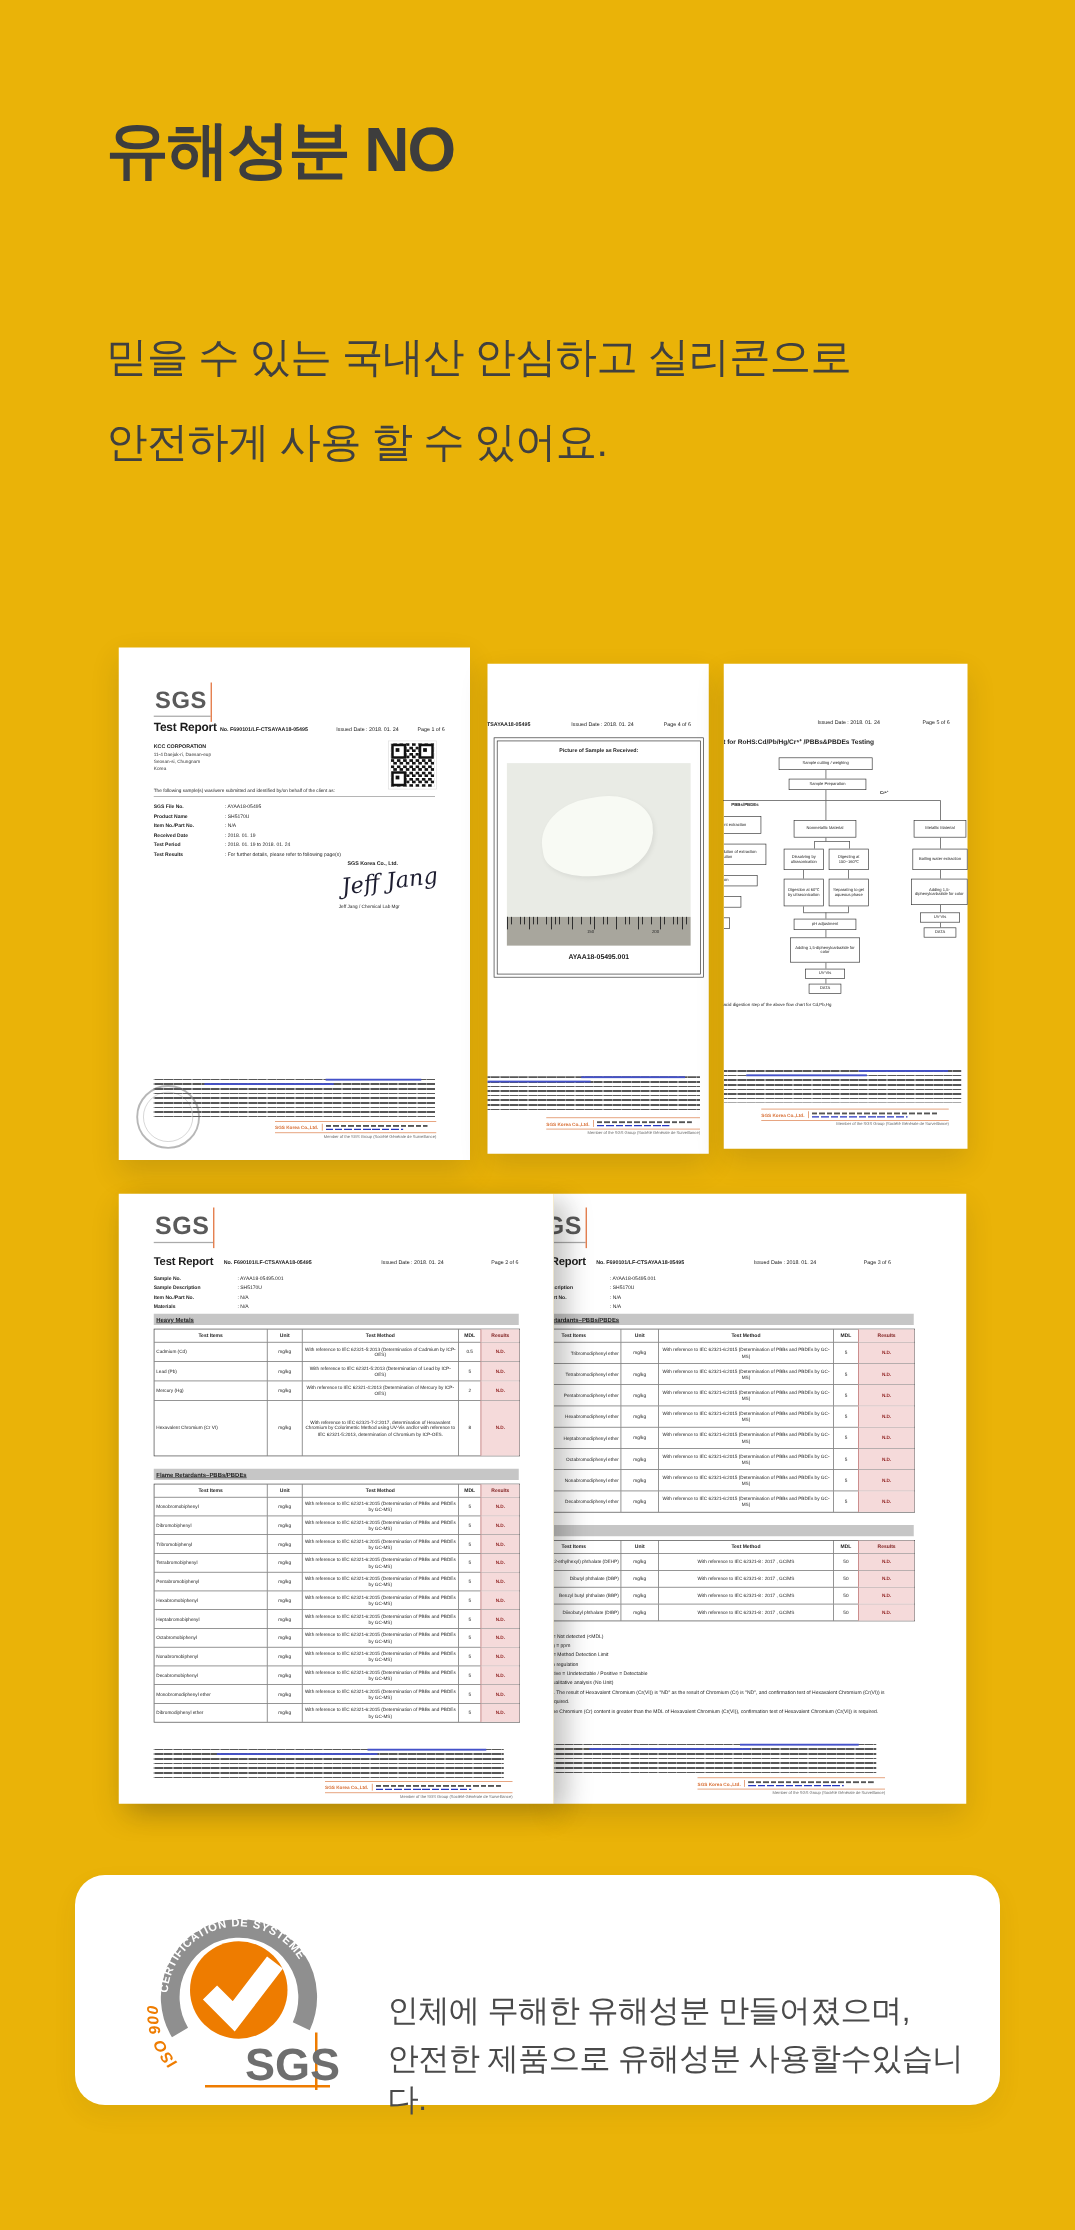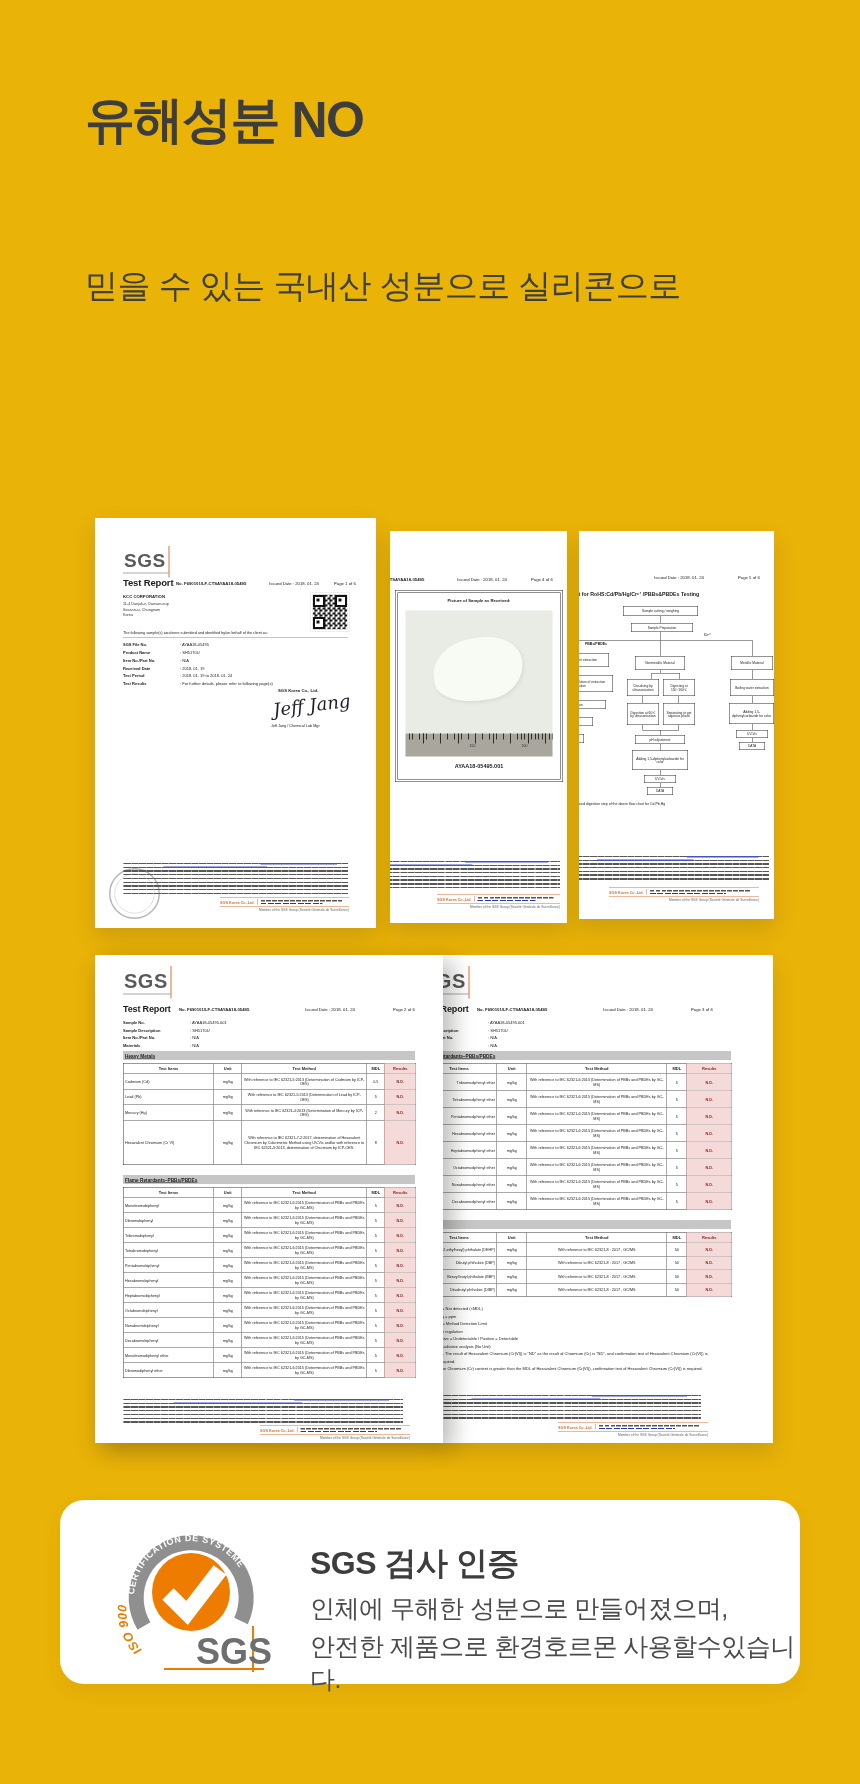--- a/index.html
+++ b/index.html
@@ -72,21 +72,22 @@
 </style>
 </head>
 <body>
 
 <div class="canvas">
 
   <div class="abs hero-title">
     <div>유해성분 NO</div>
   </div>
   <div class="abs hero-body">
-    <div>믿을 수 있는 국내산 성분으로 실리콘으로</div>
+    <div>믿을 수 있는 국내산 안심하고 실리콘으로</div>
+    <div>안전하게 사용 할 수 있어요.</div>
   </div>
 
   <div class="pg" style="left:95px;top:518px;width:281px;height:410px;">
     <div class="inner" style="width:562px;height:820px;">
       <div class="abs mini-sgs" style="left:56px;top:64px;font-size:38px;">SGS</div>
       <span class="abs tr-big" style="left:56px;top:118px;">Test Report</span>
       <span class="abs hdr-sm b" style="left:162px;top:126px;"><span>No.</span> <span>F690101/LF-CTSAYAA18-05495</span></span>
       <span class="abs hdr-sm" style="left:348px;top:126px;"><span>Issued Date :</span> <span>2018. 01. 24</span></span>
       <span class="abs hdr-sm" style="left:478px;top:126px;">Page 1 of 6</span>
       <div class="abs fld-l" style="left:56px;top:152px;font-size:8.5px;">KCC CORPORATION</div>
@@ -598,18 +599,17 @@
       </defs>
       <path d="M 40 112 A 55 55 0 1 1 137 107" fill="none" stroke="#8f8f8f" stroke-width="15"></path>
       <text class="arc-t"><textPath href="#arcTop" startOffset="2%">CERTIFICATION DE SYSTEME</textPath></text>
       <text class="iso-t"><textPath href="#arcIso" startOffset="0%">ISO 9001</textPath></text>
       <circle cx="87" cy="78" r="39" fill="#ee7c00"></circle>
       <path d="M 64 80 L 83 99 L 116 56" fill="none" stroke="#ffffff" stroke-width="16"></path>
       <rect x="60" y="154" width="100" height="2" fill="#ee7c00"></rect>
       <rect x="148" y="112" width="2" height="46" fill="#ee7c00"></rect>
       <text x="92" y="150" font-size="36" font-weight="bold" fill="#6e6e6e">SGS</text>
     </svg>
-    <div class="abs cert-title">SGS 검사 인증</div>
-    <div class="abs cert-line" style="top:92px;">인체에 무해한 성분으로 만들어졌으며,</div>
-    <div class="abs cert-line" style="top:130px;">안전한 제품으로 환경호르몬 사용할수있습니다.</div>
+    <div class="abs cert-line" style="top:92px;">인체에 무해한 유해성분 만들어졌으며,</div>
+    <div class="abs cert-line" style="top:130px;">안전한 제품으로 유해성분 사용할수있습니다.</div>
   </div>
 
 </div>
 
 </body></html>

